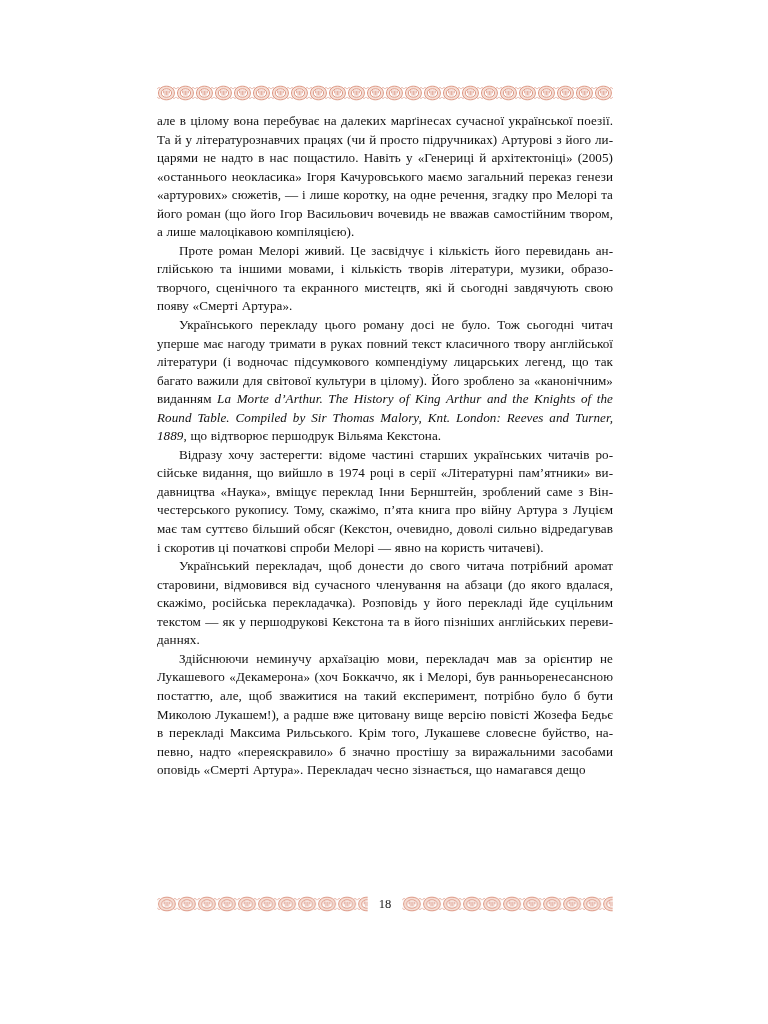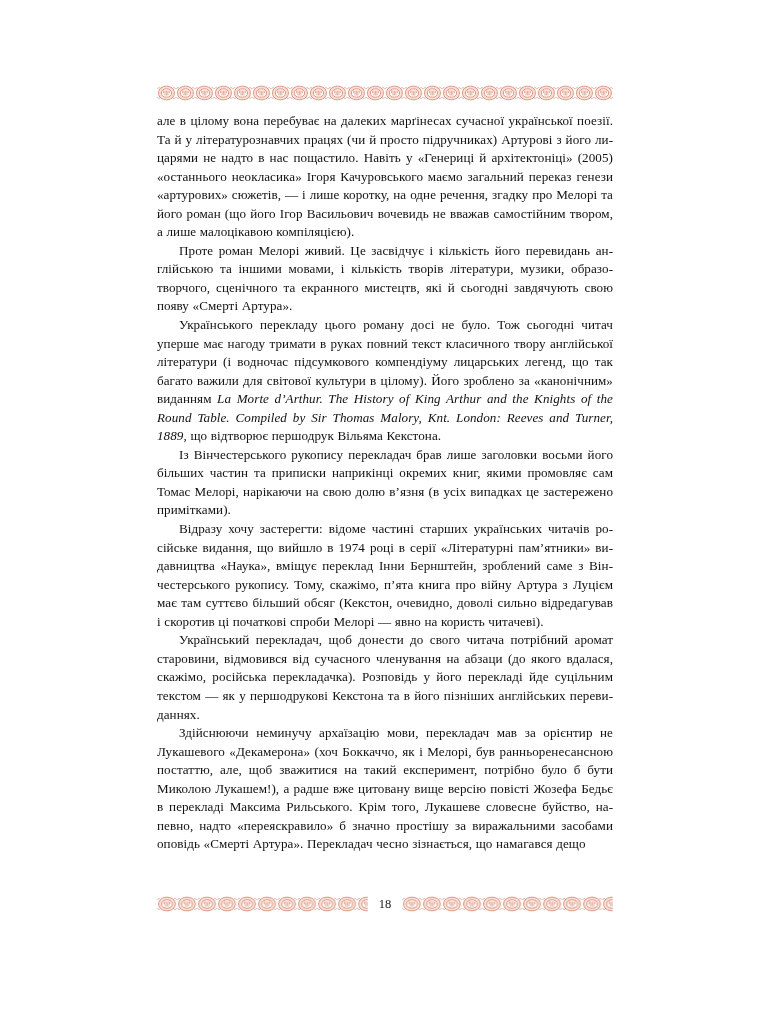--- a/index.html
+++ b/index.html
@@ -122,21 +122,20 @@
       </defs>
       <rect x="0" y="0" width="456" height="18" fill="url(#orn)"></rect>
     </svg>
   </div>
 
   <div class="content">
 
   <p class="para first"><span>але в цілому вона перебуває на далеких марґінесах сучасної української поезії. Та й у літературознавчих працях (чи й просто підручниках) Артурові з його ли­царями не надто в нас пощастило. Навіть у «Генериці й архітектоніці» (2005) «останнього неокласика» Ігоря Качуровського маємо загальний переказ генези «артурових» сюжетів, — і лише коротку, на одне речення, згадку про Мелорі та його роман (що його Ігор Васильович вочевидь не вважав самостійним твором, а лише малоцікавою компіляцією).</span></p>
       <p class="para"><span>Проте роман Мелорі живий. Це засвідчує і кількість його перевидань ан­глійською та іншими мовами, і кількість творів літератури, музики, образо­творчого, сценічного та екранного мистецтв, які й сьогодні завдячують свою появу «Смерті Артура».</span></p>
       <p class="para"><span>Українського перекладу цього роману досі не було. Тож сьогодні читач уперше має нагоду тримати в руках повний текст класичного твору англійської літератури (і водночас підсумкового компендіуму лицарських легенд, що так багато важили для світової культури в цілому). Його зроблено за «канонічним» виданням </span><span class="it">La Morte d’Arthur. The History of King Arthur and the Knights of the Round Table. Compiled by Sir Thomas Malory, Knt. London: Reeves and Turner, 1889</span><span>, що відтворює першодрук Вільяма Кекстона.</span></p>
-      <p class="para"><span>Із Вінчестерського рукопису перекладач брав лише заголовки восьми його більших частин та приписки наприкінці окремих книг, якими промовляє сам Томас Мелорі, нарікаючи на свою долю в’язня (в усіх випадках це застережено примітками).</span></p>
       <p class="para"><span>Відразу хочу застерегти: відоме частині старших українських читачів ро­сійське видання, що вийшло в 1974 році в серії «Літературні пам’ятники» ви­давництва «Наука», вміщує переклад Інни Бернштейн, зроблений саме з Він­честерського рукопису. Тому, скажімо, п’ята книга про війну Артура з Луцієм має там суттєво більший обсяг (Кекстон, очевидно, доволі сильно відредагував і скоротив ці початкові спроби Мелорі — явно на користь читачеві).</span></p>
       <p class="para"><span>Український перекладач, щоб донести до свого читача потрібний аромат старовини, відмовився від сучасного членування на абзаци (до якого вдалася, скажімо, російська перекладачка). Розповідь у його перекладі йде суцільним текстом — як у першодрукові Кекстона та в його пізніших англійських переви­даннях.</span></p>
       <p class="para"><span>Здійснюючи неминучу архаїзацію мови, перекладач мав за орієнтир не Лукашевого «Декамерона» (хоч Боккаччо, як і Мелорі, був ранньоренесанс­ною постаттю, але, щоб зважитися на такий експеримент, потрібно було б бути Миколою Лукашем!), а радше вже цитовану вище версію повісті Жозефа Бедьє в перекладі Максима Рильського. Крім того, Лукашеве словесне буйство, на­певно, надто «переяскравило» б значно простішу за виражальними засобами оповідь «Смерті Артура». Перекладач чесно зізнається, що намагався дещо</span></p>
     </div>
 
   <div class="footer">
     <div class="orn-side">
       <svg class="orn-strip" viewBox="0 0 200 18" preserveAspectRatio="none">
         <rect x="0" y="0" width="200" height="18" fill="url(#orn)"></rect>
       </svg>

